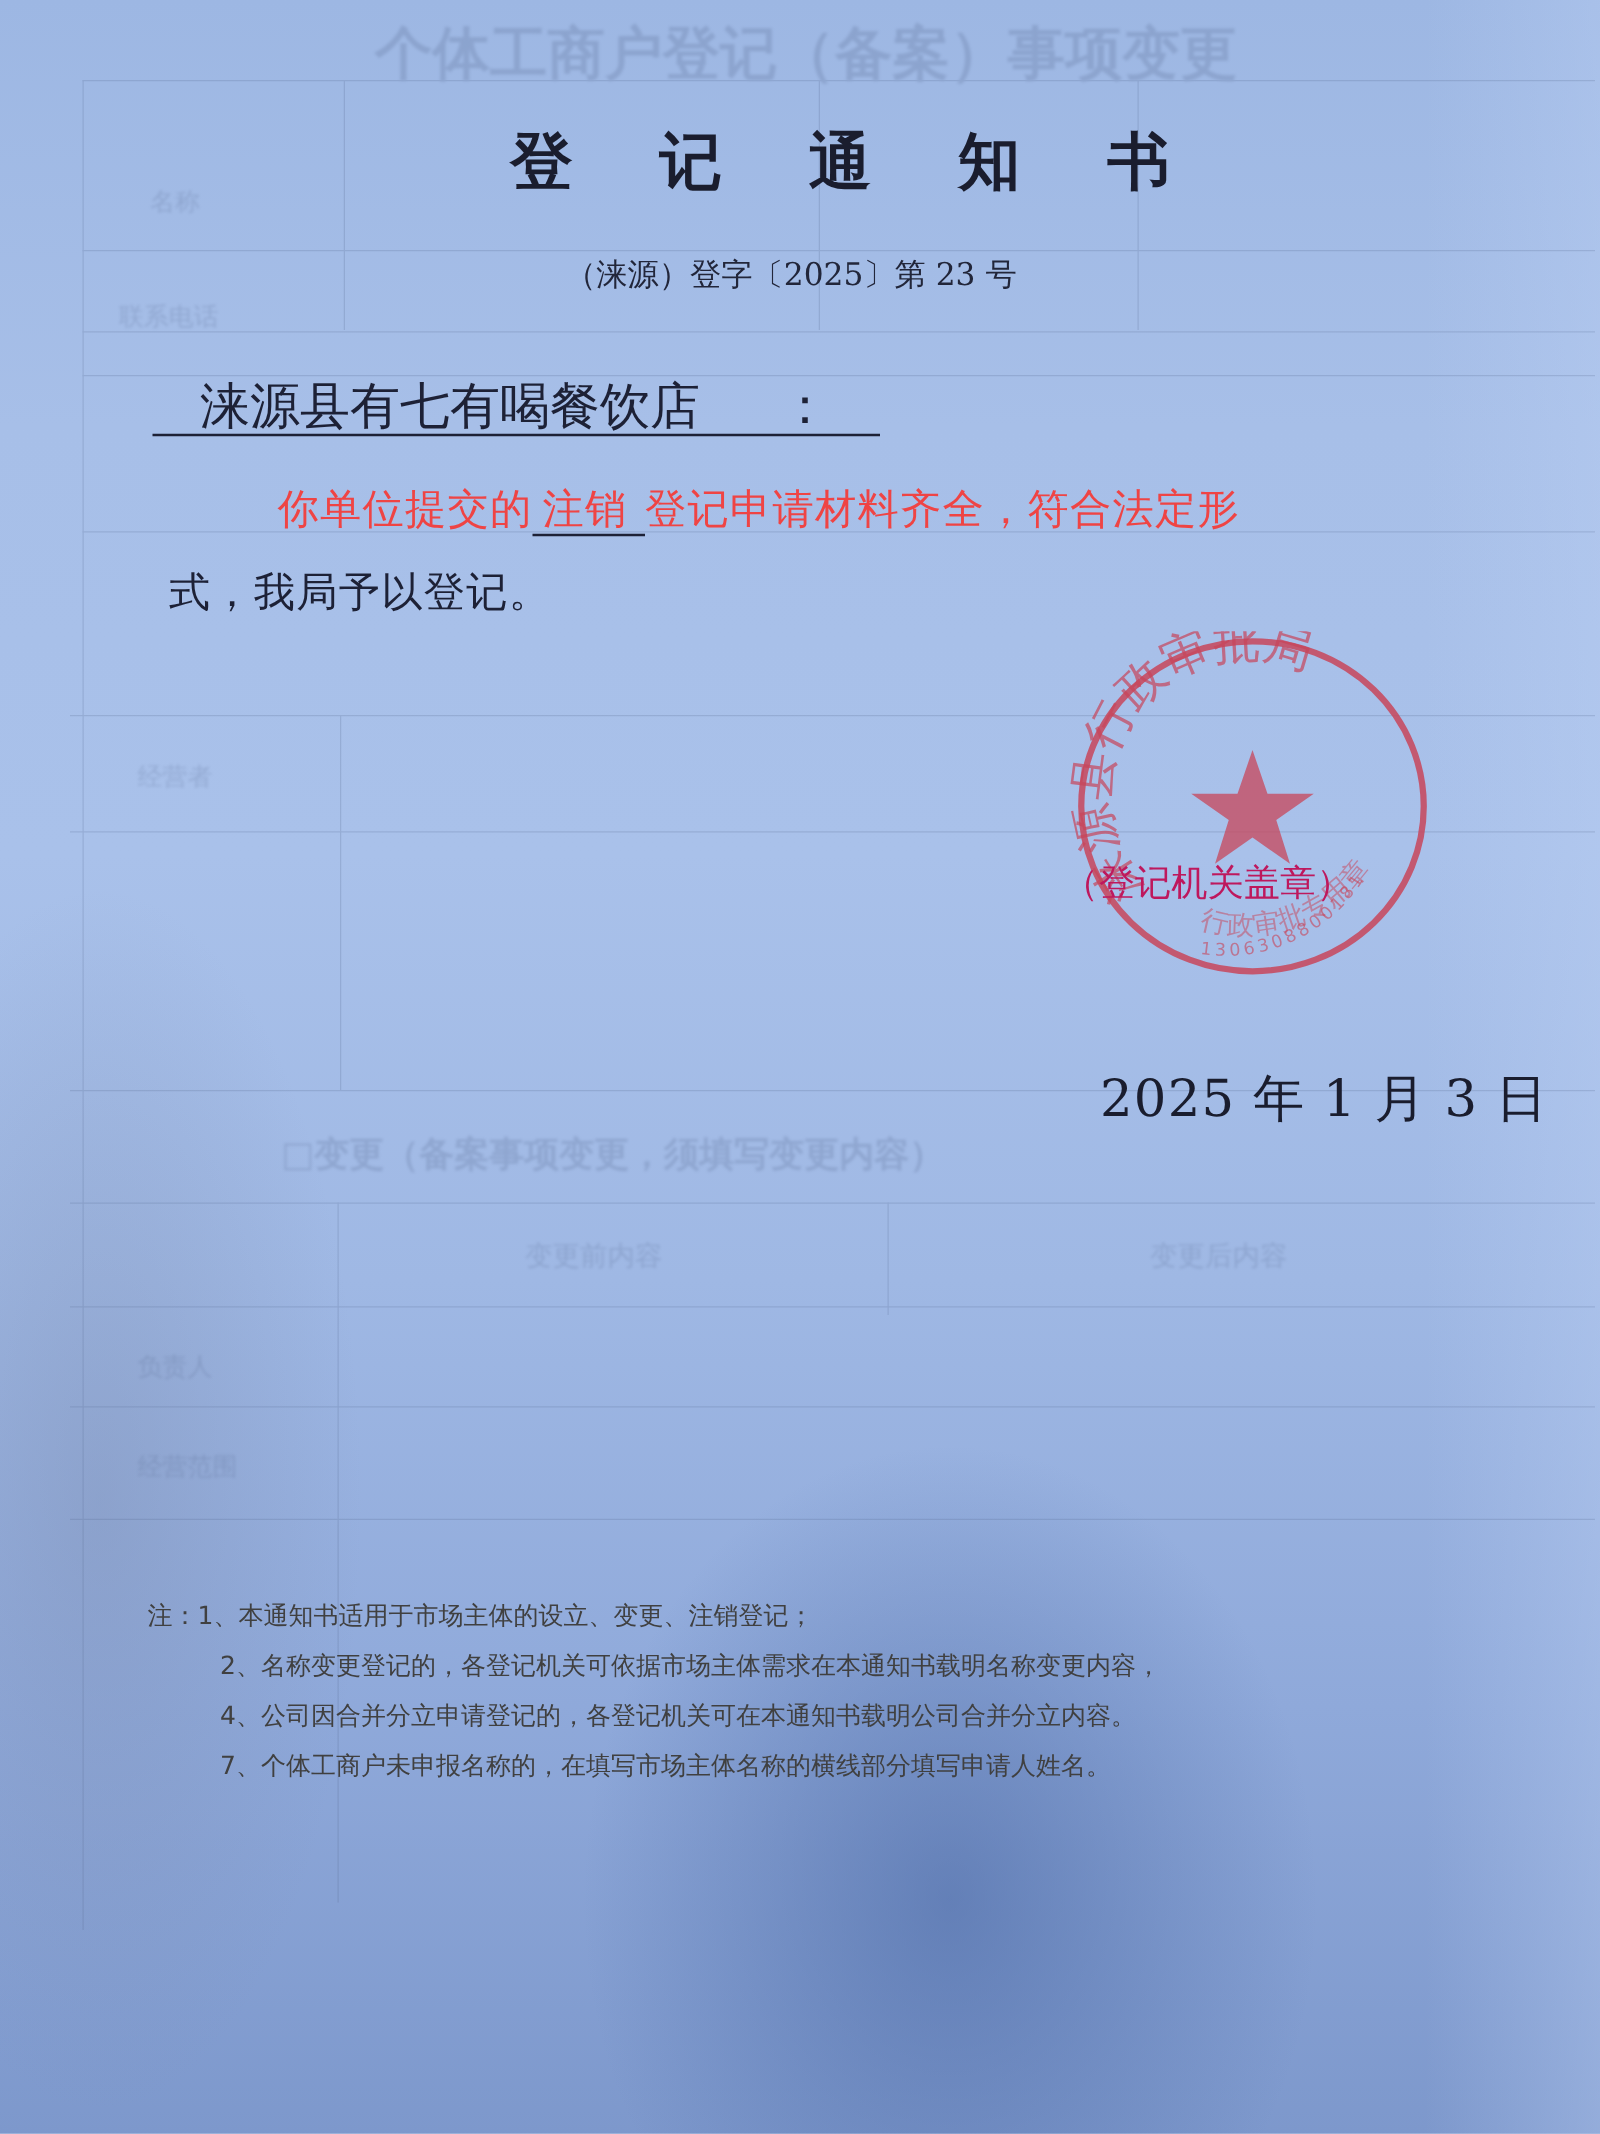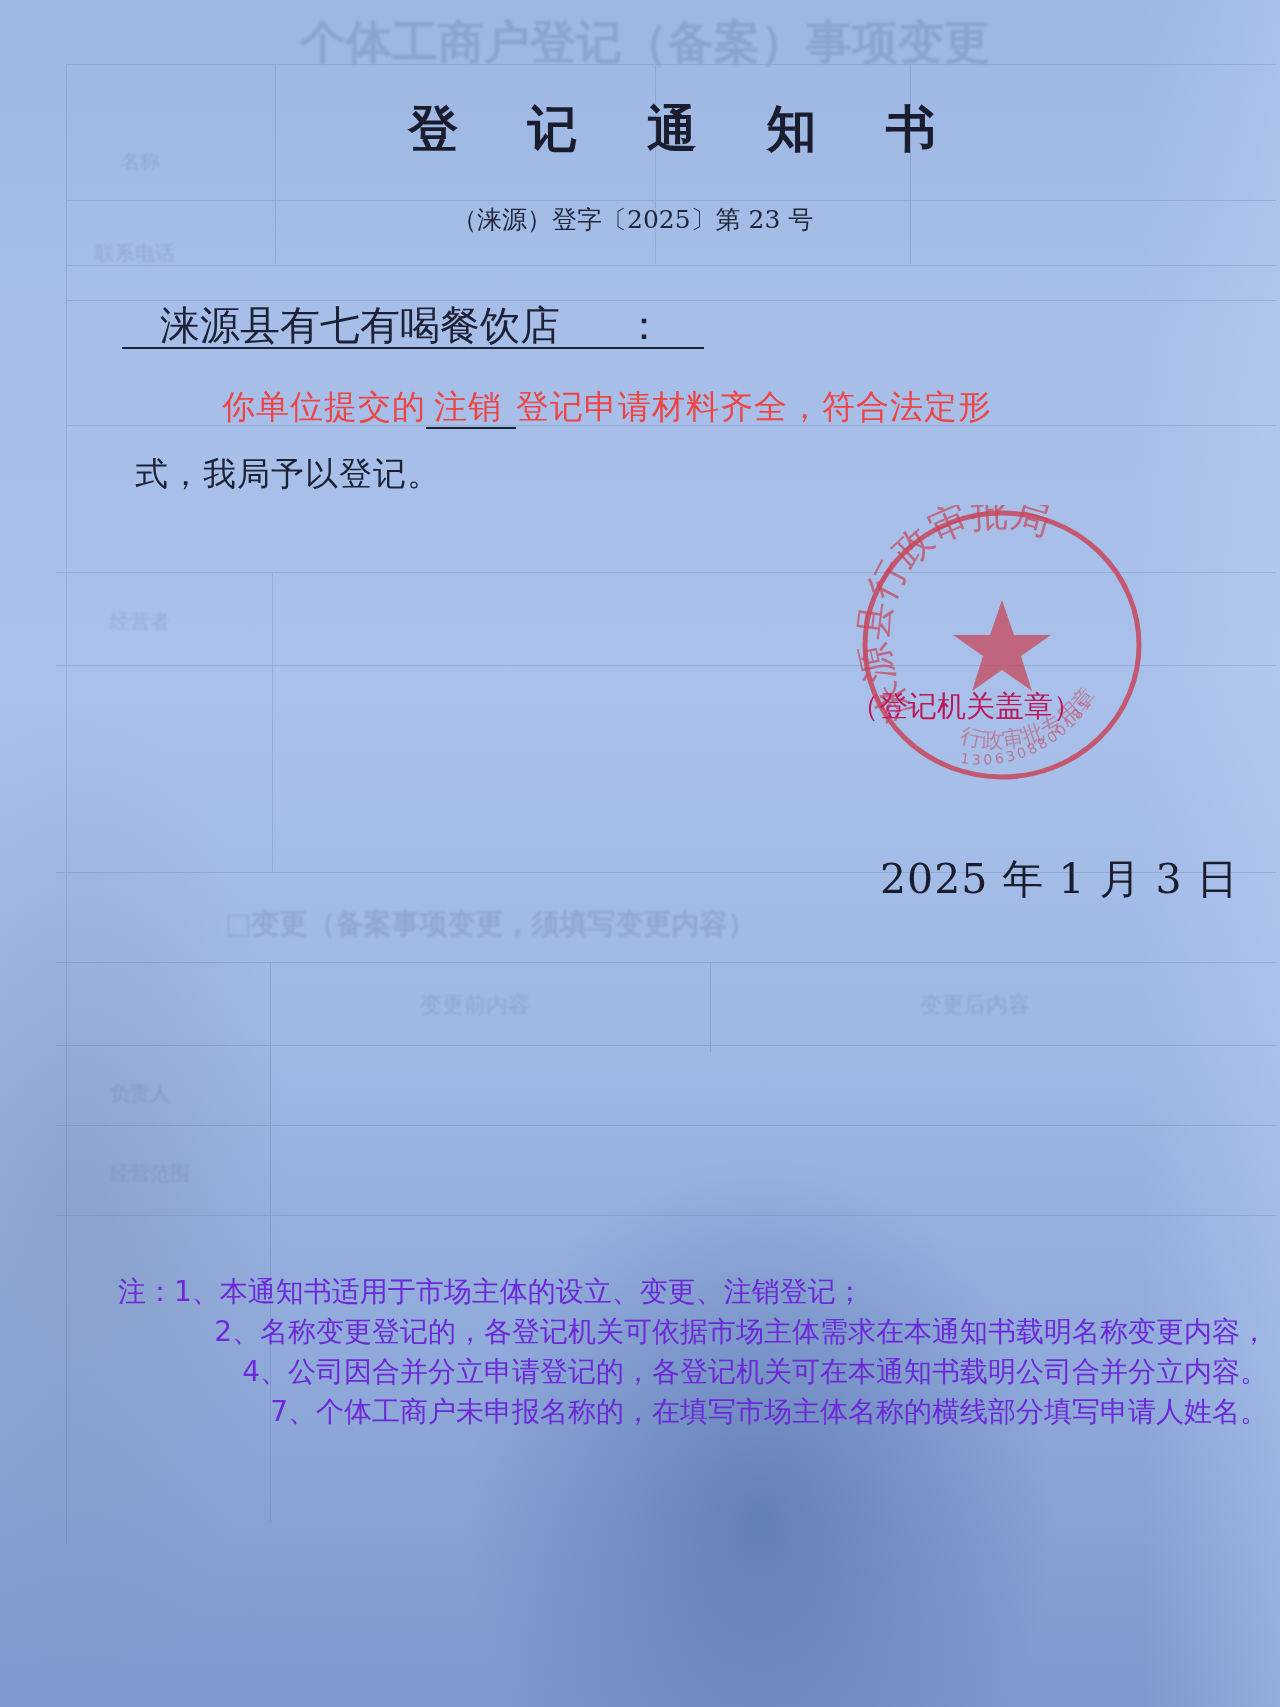--- a/index.html
+++ b/index.html
@@ -139,30 +139,29 @@
       white-space: nowrap;
       letter-spacing: 1px;
     }
 
     .notes {
       position: absolute;
       top: 1272px;
       left: 118px;
       width: 1150px;
       font-family: "DejaVu Sans", sans-serif;
-      font-size: 28px;
+      font-size: 20px;
       line-height: 40px;
-      color: #6d28d9;
+      color: #404040;
     }
     .notes .note {
       white-space: nowrap;
     }
     .notes .indent {
       padding-left: 58px;
-      text-align: right;
     }
   </style>
 </head>
 <body>
 
 <div class="shade-right"></div>
 
 <div class="bleed">
   <div class="btext" style="top:12px;left:300px;font-size:46px;font-weight:bold;">个体工商户登记（备案）事项变更</div>
   <div class="hline" style="top:64px;left:66px;width:1210px;"></div>

